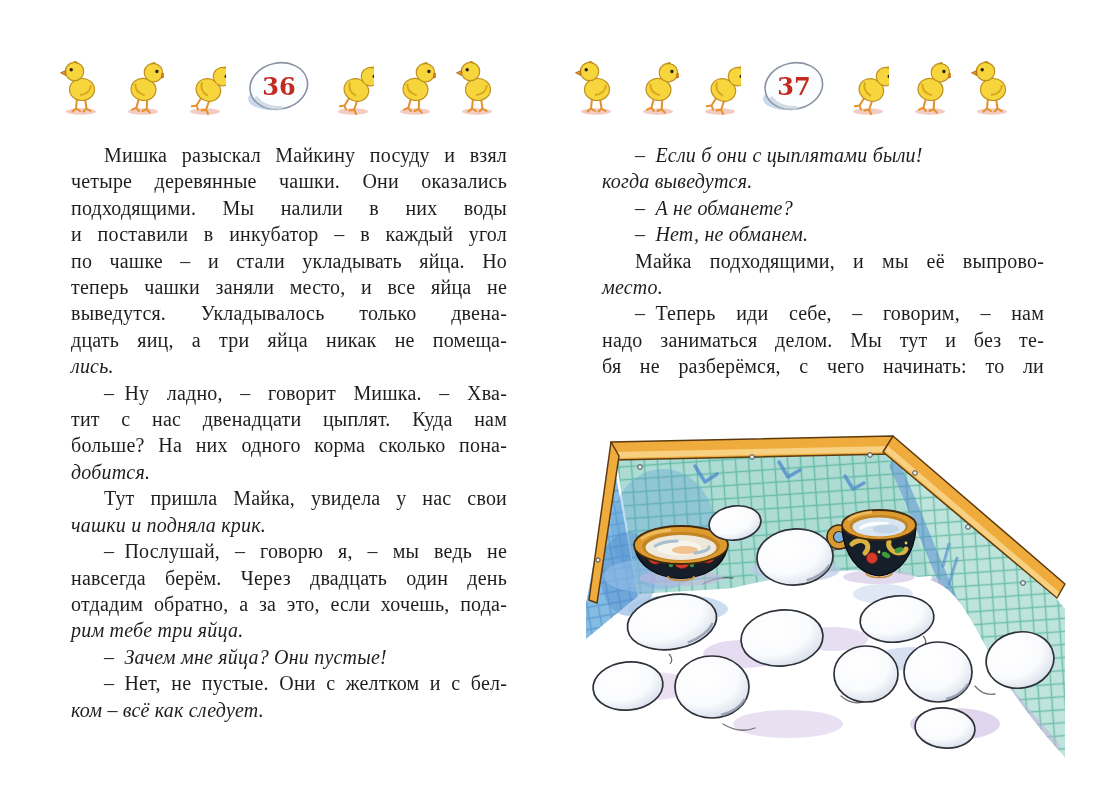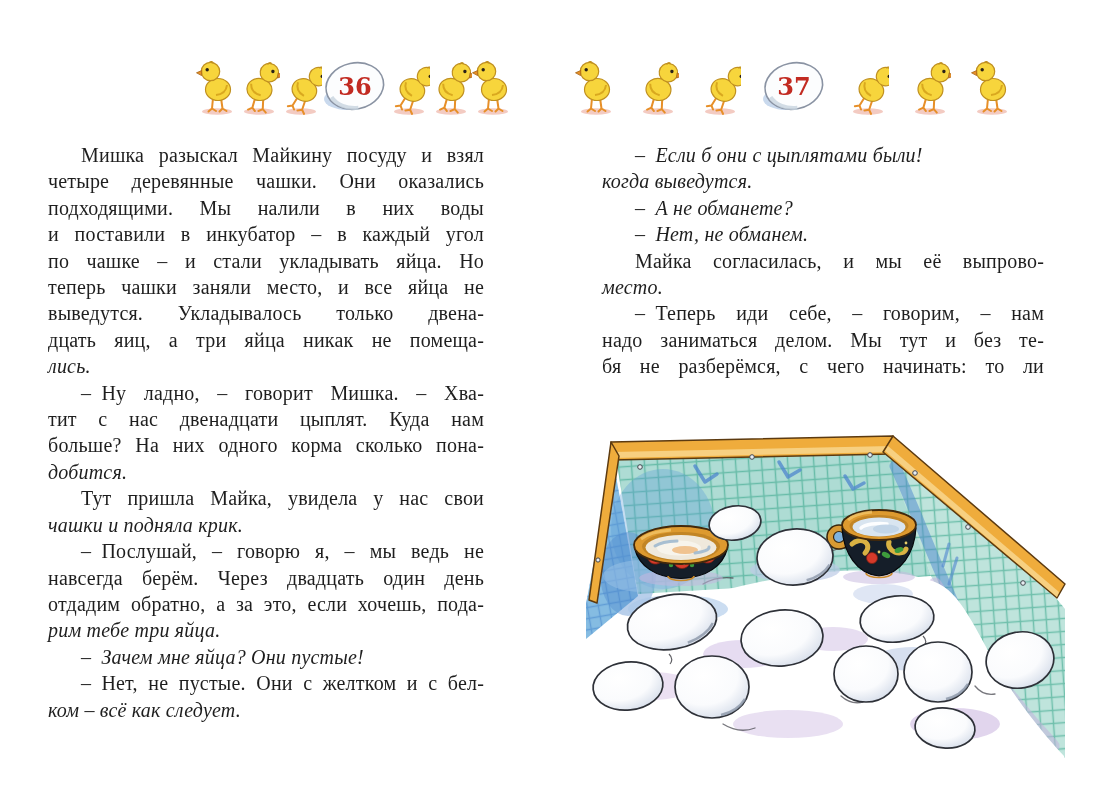--- a/index.html
+++ b/index.html
@@ -1,23 +1,23 @@
 <!DOCTYPE html>
 <html style="--page-background: #FFFFFF; --text: #1E1E1E; --accent-red: #C22B22; --chick-yellow: #F7D53C; --chick-orange: #E78F28; --shadow-pink: #EFB9AE; --wood: #EFAC3C; --net-teal: #AEDCD4; --net-green: #2FA184; --shadow-blue: #4E86CE; --pad-lavender: #E3D8EF; --cup-black: #151E29; --cup-gold: #DD9A2F; --berry-red: #D63A2A; --leaf-green: #3E9B3C;"><head>
 <meta charset="utf-8">
 <style>
   html,body{margin:0;padding:0;background:#FFFFFF;}
   .spread{position:relative;width:1100px;height:810px;background:var(--page-background,#fff);
           font-family:"Liberation Serif","DejaVu Serif",serif;color:var(--text,#1E1E1E);overflow:hidden;}
   .page-header{position:absolute;display:flex;justify-content:space-between;align-items:flex-end;height:64px;}
-  #header-left{left:76px;top:56px;width:438px;justify-content:flex-end;}
+  #header-left{left:60px;top:56px;width:438px;}
   #header-right{left:575px;top:56px;width:438px;text-decoration:underline;}
   .hdr-item{display:inline-block;}
   .text-block{position:absolute;font-size:20px;line-height:26.4px;letter-spacing:.01em;}
-  #text-left{left:48px;top:142px;width:436px;}
+  #text-left{left:71px;top:142px;width:436px;}
   #text-right{left:602px;top:142px;width:442px;}
   .line{text-align:justify;text-align-last:justify;}
   .line.end{text-align-last:left;font-style:italic;}
   .line.indent{text-indent:33px;}
   .illustration{position:absolute;left:583px;top:424px;width:486px;height:336px;margin:0;}
   .egg-num{font-family:"DejaVu Serif","Liberation Serif",serif;font-weight:700;font-size:24px;fill:var(--accent-red,#C22B22);}
   .wood{fill:var(--wood,#EFAC3C);stroke:#5C3A10;stroke-width:1.5;stroke-linejoin:round;}
   .wood-hi{fill:#F7D488;opacity:.9;}
   .net-base{fill:var(--net-teal,#AEDCD4);}
   .net-base-b{fill:#85BCE2;}
@@ -259,21 +259,21 @@
                 <path d="M24.5,5.5 Q26,2.5 28.5,4.2" style="stroke:#C09020;stroke-width:1.3;fill:none"></path>
               </g>
             </g>
           </svg></span>
       </header>
     <div class="text-block" id="text-right">
         <div class="line indent end">– Если б они с цыплятами были!</div>
         <div class="line end">когда выведутся.</div>
         <div class="line indent end">– А не обманете?</div>
         <div class="line indent end">– Нет, не обманем.</div>
-        <div class="line indent">Майка согласилась, и мы её выпрово-</div>
+        <div class="line indent">Майка подходящими, и мы её выпрово-</div>
         <div class="line end">место.</div>
         <div class="line indent">– Теперь иди себе, – говорим, – нам</div>
         <div class="line">надо заниматься делом. Мы тут и без те-</div>
         <div class="line">бя не разберёмся, с чего начинать: то ли</div>
       </div>
 
     <figure class="illustration">
       <svg viewBox="0 0 486 336" width="486" height="336">
         <defs>
           <pattern id="net" width="13" height="13" patternUnits="userSpaceOnUse" patternTransform="rotate(-4)">

